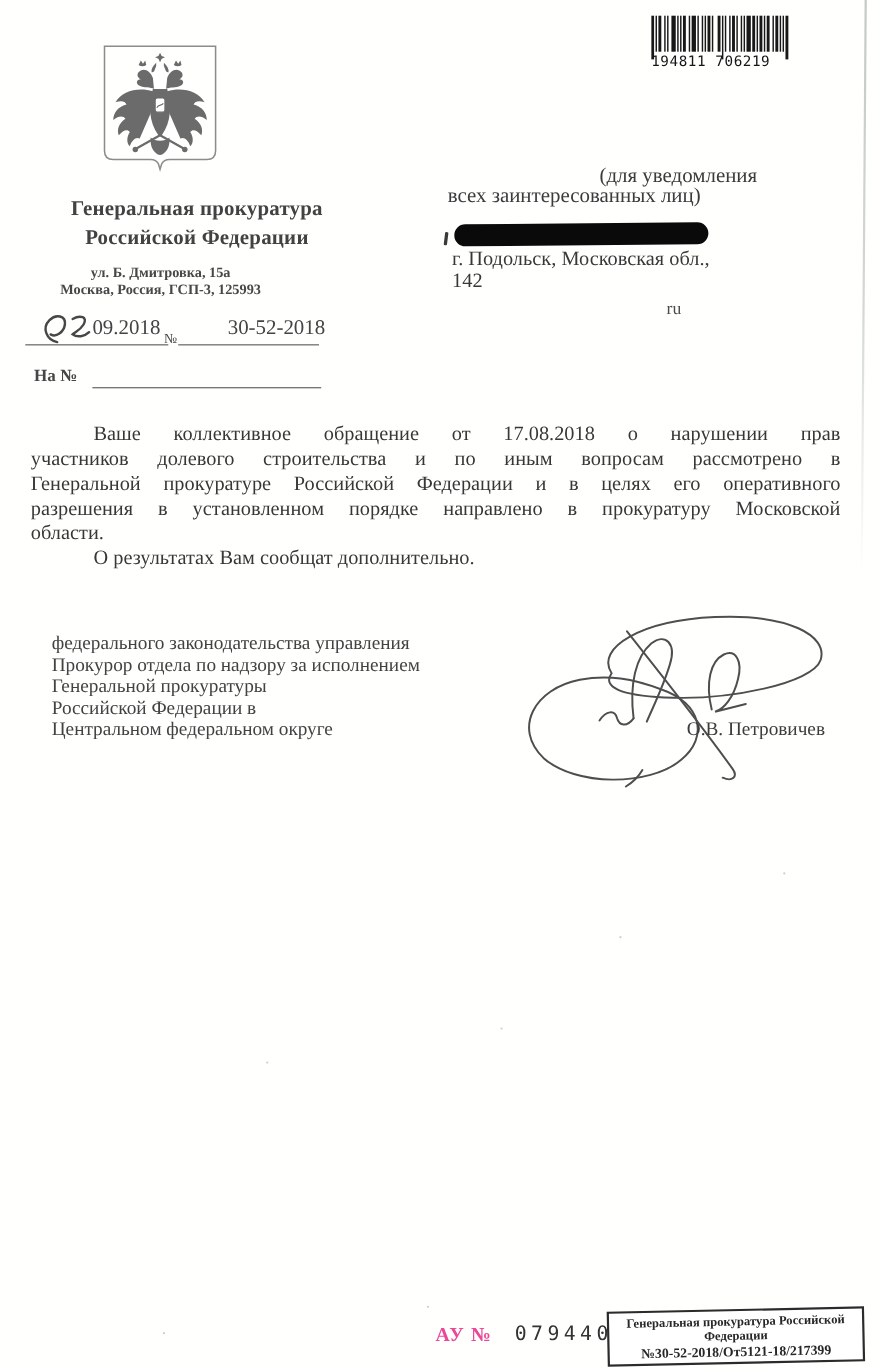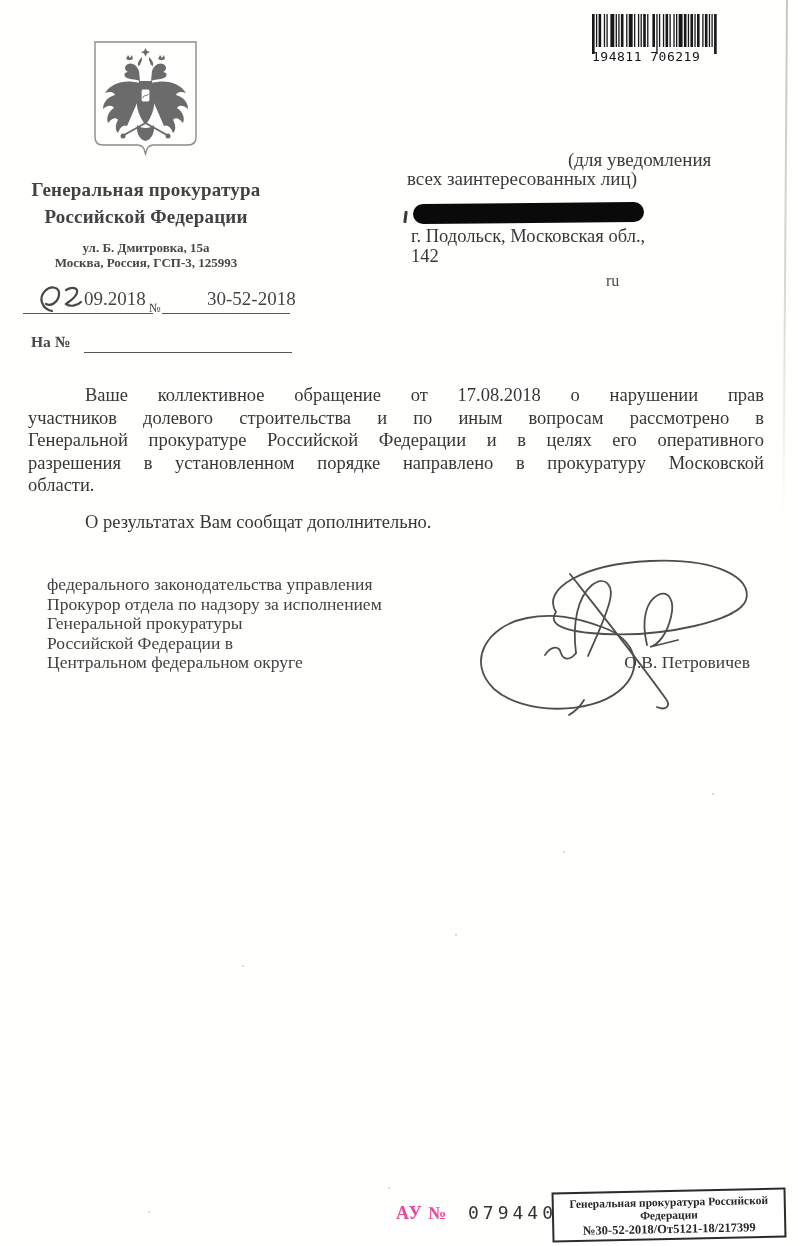--- a/index.html
+++ b/index.html
@@ -4,54 +4,54 @@
 <style>
   html,body{margin:0;padding:0;background:#ffffff;}
   .page{
     position:relative;width:798px;height:1246px;margin:0 auto;
     background:#fffffe;overflow:hidden;
     font-family:"Liberation Serif","DejaVu Serif",serif;color:#3d3d3d;
   }
   .abs{position:absolute;}
   
   .org-name{left:0;top:176px;width:292px;text-align:center;font-weight:bold;
-    font-size:19px;line-height:27px;color:#424242;letter-spacing:.2px;}
+    font-size:19px;line-height:27px;color:#424242;letter-spacing:.2px;padding-left:33px;}
   .org-address{left:0;top:241px;width:292px;text-align:center;font-weight:bold;
     font-size:13px;line-height:14.5px;color:#474747;}
   
   .ref-date{left:84px;top:288px;font-size:19px;color:#444;}
   .ref-nosign{left:149px;top:301px;font-size:12.5px;color:#444;}
   .ref-number{left:207px;top:288px;font-size:19px;color:#444;}
   .blank-line{border-top:1.3px solid #565656;height:0;}
   .line1{left:23px;top:313px;width:130px;}
   .line2{left:162px;top:313px;width:128px;}
   .line3{left:84px;top:352px;width:208px;}
   .reply-label{left:31px;top:333px;font-size:15.5px;font-weight:bold;color:#464646;}
   
   .barcode{left:592px;top:14px;width:126px;text-align:left;}
   .barcode svg{display:block;}
   .barcode-digits{font-family:"DejaVu Sans Mono",monospace;font-size:13px;
     letter-spacing:.5px;color:#151515;margin-top:-7px;background:transparent;}
   
-  .notice1{left:545px;top:149px;font-size:19px;color:#3b3b3b;margin-left:23px;}
+  .notice1{left:545px;top:149px;font-size:19px;color:#3b3b3b;}
   .notice2{left:407px;top:168px;font-size:19px;color:#3b3b3b;}
   .redaction{left:413px;top:203px;width:231px;height:20px;background:#0a0a0a;
     border-radius:10px;transform:rotate(-.5deg);}
   .redacted-frag{left:404px;top:211px;width:3px;height:12px;background:#3a3a3a;
     transform:rotate(7deg);border-radius:1px;}
   .city-line{left:411px;top:226px;font-size:18.5px;color:#383838;}
   .postal-frag{left:411px;top:246px;font-size:18.5px;color:#383838;}
   .domain-frag{left:569px;top:272px;font-size:16px;color:#4a4a4a;margin-left:37px;}
   
   .body-block{left:28px;top:384px;width:736px;font-size:18.5px;
     line-height:22.6px;color:#373737;}
   .body-line{text-align:justify;text-align-last:justify;}
   .body-line.first{text-indent:57px;}
   .body-line.lastline{text-align-last:left;}
-  .body-line.para2{text-indent:57px;text-align-last:left;margin-top:14px;}
+  .body-line.para2{text-indent:57px;text-align-last:left;margin-top:0;}
   
   .sig-title{left:47px;top:575px;width:420px;font-size:17.5px;
     line-height:19.5px;color:#424242;}
   .sig-name{left:560px;top:652px;width:190px;text-align:right;
     font-size:17.5px;color:#3c3c3c;}
   .sig-svg{left:455px;top:540px;}
   
   .au-label{left:396px;top:1203px;font-size:18px;font-weight:bold;
     letter-spacing:1px;color:#ec4899;}
   .au-number{left:468px;top:1202px;font-family:"DejaVu Sans Mono",monospace;

